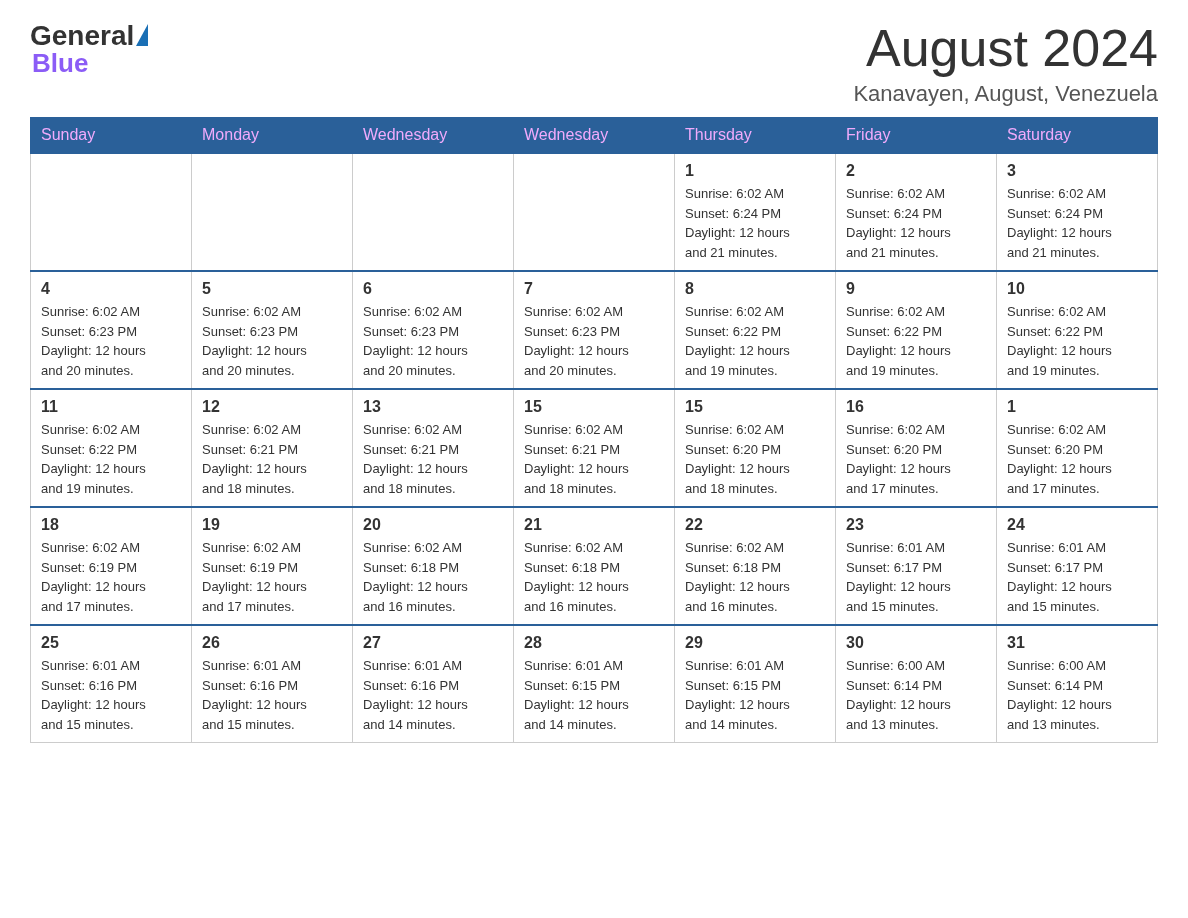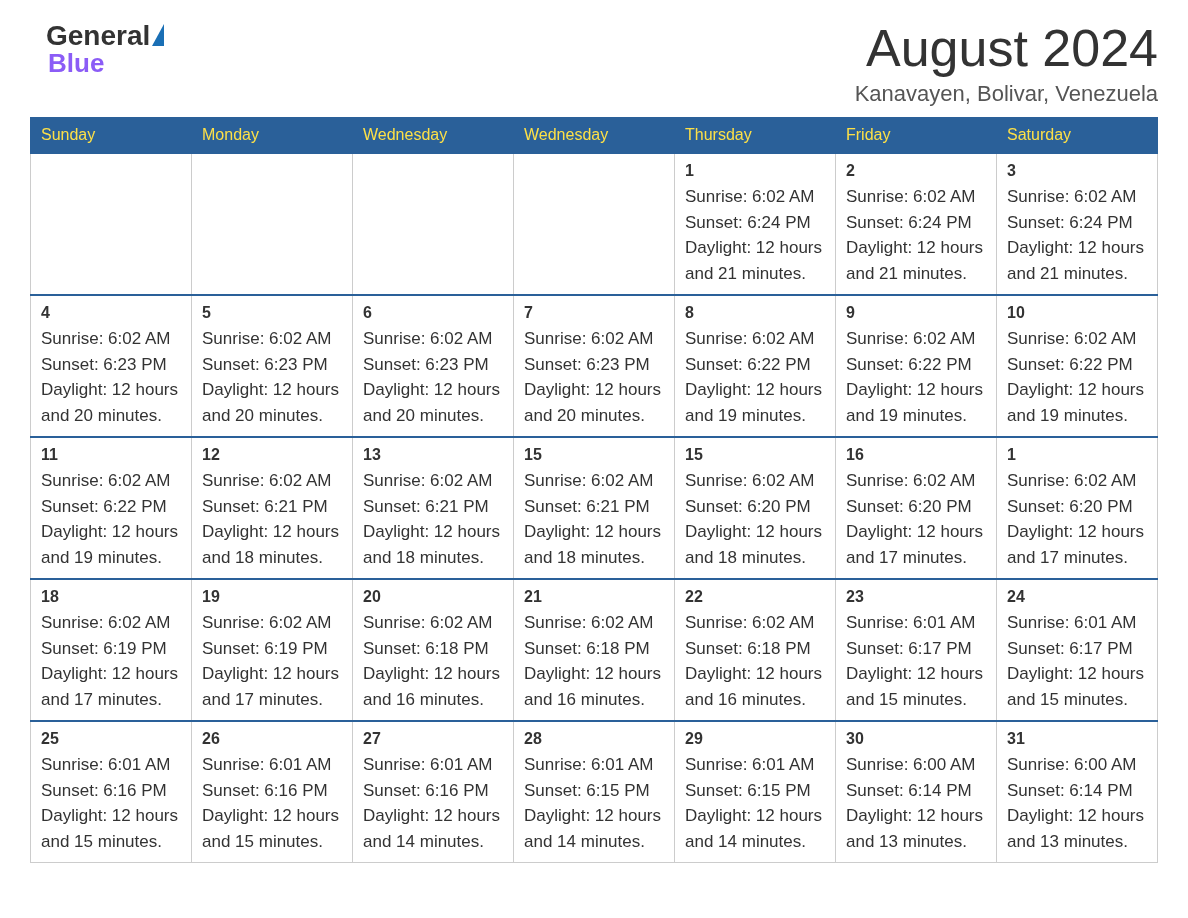--- a/index.html
+++ b/index.html
@@ -13,21 +13,20 @@
     .header {
       display: flex;
       justify-content: space-between;
       align-items: flex-start;
       margin-bottom: 10px;
     }
     .logo {
       display: flex;
       flex-direction: column;
       align-items: flex-start;
-      margin-left: 16px;
     }
     .logo-general {
       font-size: 28px;
       font-weight: bold;
       color: #333;
     }
     .logo-triangle {
       width: 0;
       height: 0;
       border-left: 12px solid transparent;
@@ -57,21 +56,21 @@
       color: #555;
       margin-top: 4px;
     }
     .calendar {
       width: 100%;
       border-collapse: collapse;
       margin-top: 10px;
     }
     .calendar th {
       background-color: #2a6099;
-      color: #fde047;
+      color: #f0abfc;
       padding: 8px 10px;
       font-size: 16px;
       font-weight: normal;
       text-align: left;
       border: 1px solid #2a6099;
     }
     .calendar td {
       vertical-align: top;
       padding: 8px 10px;
       border: 1px solid #ccc;
@@ -81,21 +80,21 @@
       height: 110px;
     }
     .day-number {
       font-size: 16px;
       font-weight: bold;
       color: #333;
       display: block;
       margin-bottom: 4px;
     }
     .day-info {
-      font-size: 17px;
+      font-size: 13px;
       color: #333;
       line-height: 1.5;
     }
     .empty-cell {
       background: #fff;
     }
     .logo-row {
       display: flex;
       align-items: center;
     }
@@ -106,21 +105,21 @@
 <div class="header">
   <div class="logo">
     <div class="logo-row">
       <span class="logo-general">General</span>
       <div class="logo-triangle"></div>
     </div>
     <span class="logo-blue-text">Blue</span>
   </div>
   <div class="title-section">
     <div class="month-title">August 2024</div>
-    <div class="location-title">Kanavayen, Bolivar, Venezuela</div>
+    <div class="location-title">Kanavayen, August, Venezuela</div>
   </div>
 </div>
 
 <table class="calendar">
   <thead>
     <tr>
     <th>Sunday</th>
         <th>Monday</th>
         <th>Wednesday</th>
         <th>Wednesday</th>

